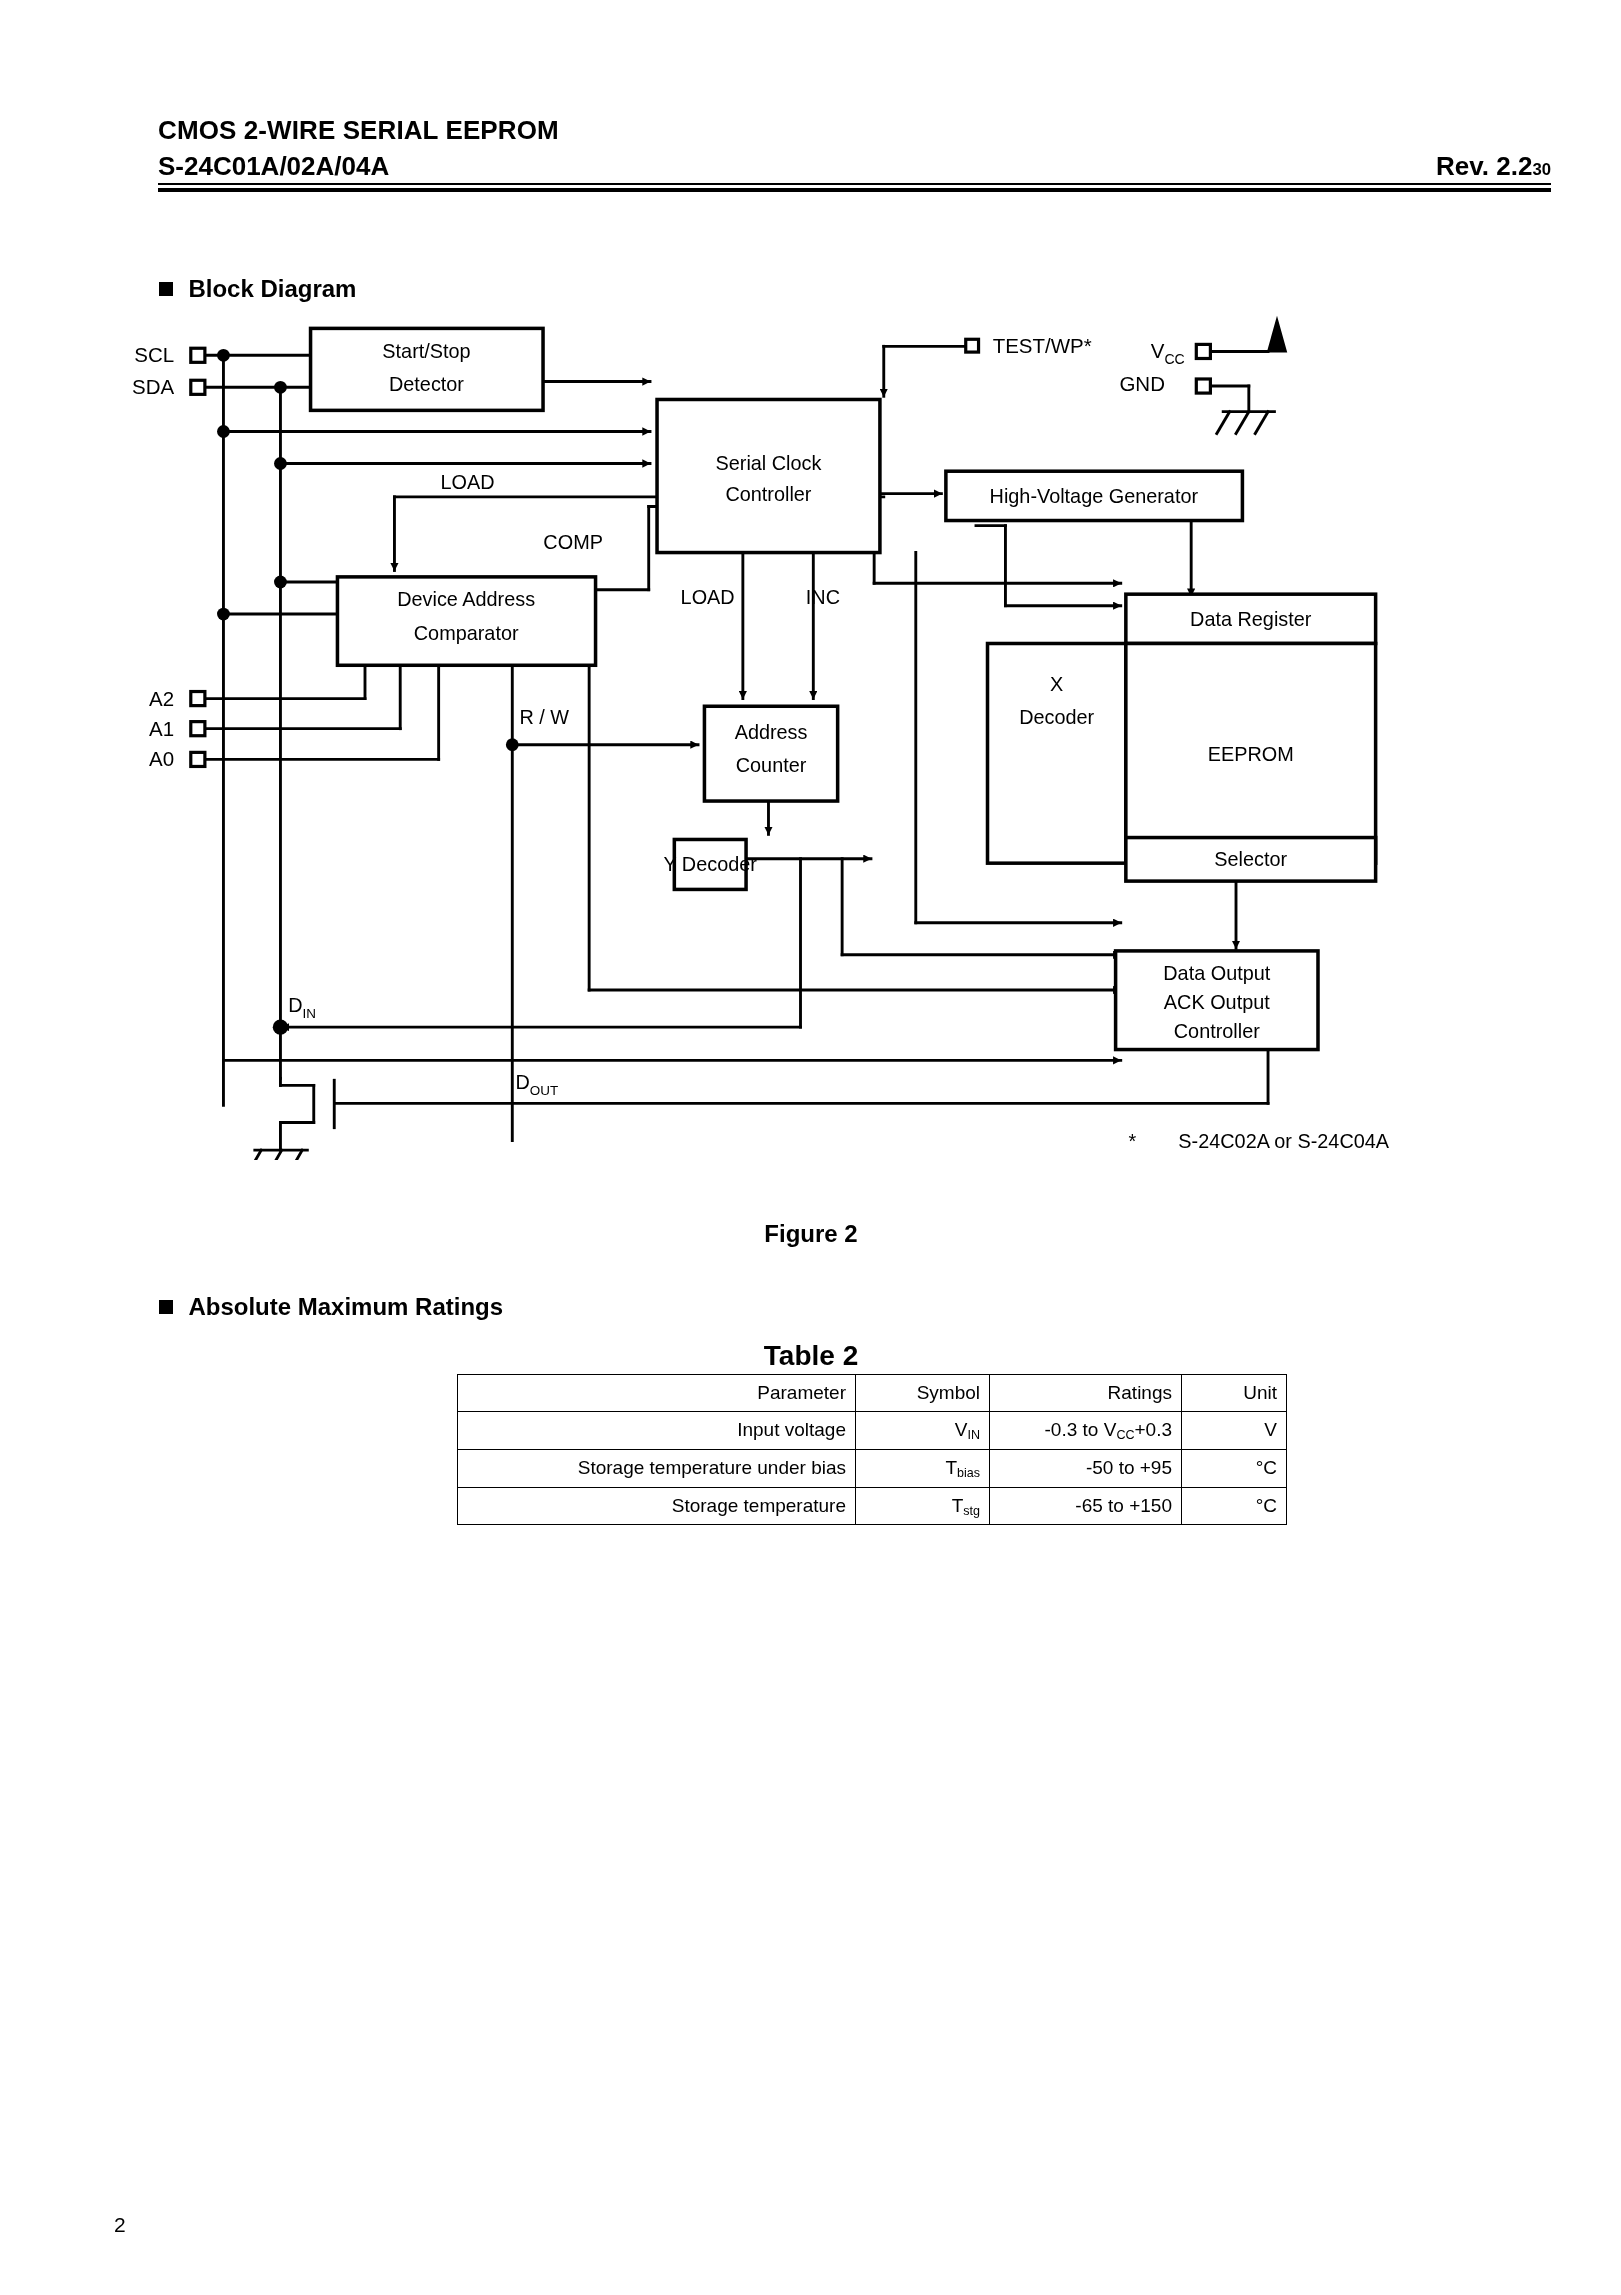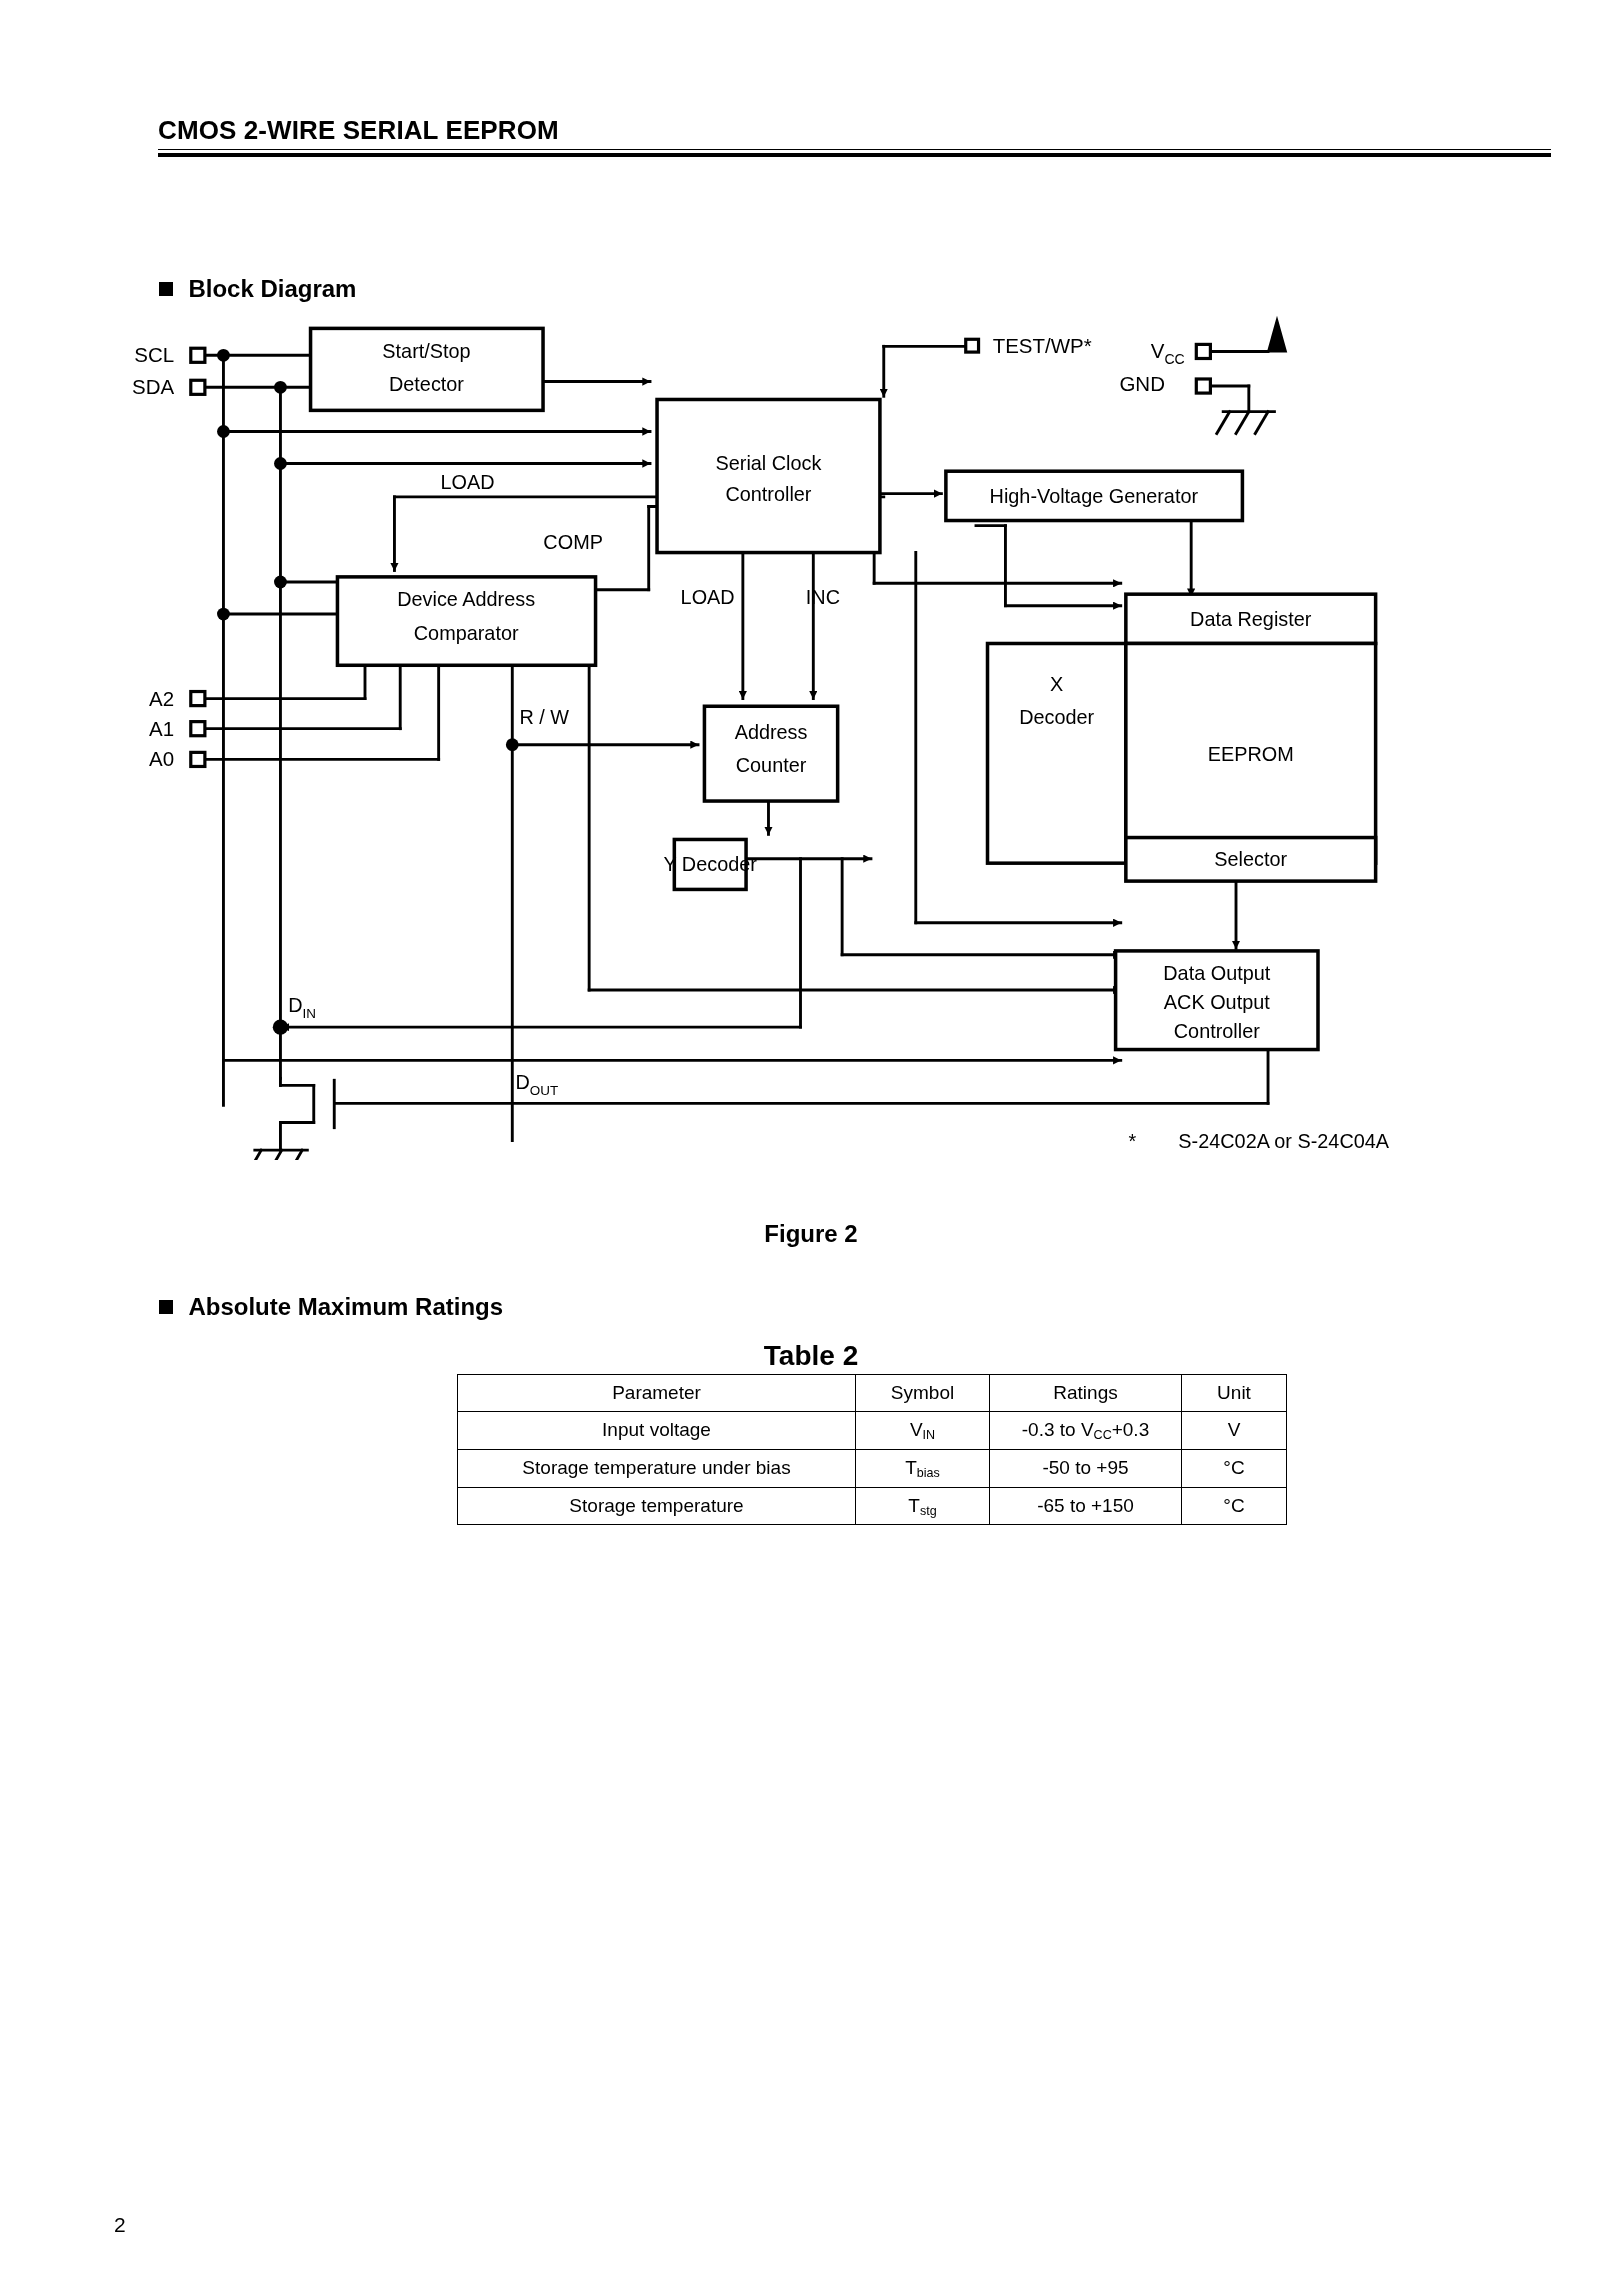--- a/index.html
+++ b/index.html
@@ -43,39 +43,45 @@
     position:absolute; font-size:28px; font-weight:bold;
   }
   table.amr {
     position:absolute;
     border-collapse:collapse;
     font-size:19px;
   }
   table.amr td, table.amr th {
     border:1.9px solid #000;
     padding:7px 9px;
-    text-align:center;
+    text-align:right;
     font-weight:normal;
     white-space:nowrap;
   }
   table.amr th { font-weight:normal; }
   sub { font-size:.66em; vertical-align:-0.22em; }
   .pgnum { position:absolute; left:114px; top:2213px; font-size:21px; }
   .company { position:absolute; left:0; top:2213px; width:1622px;
              text-align:center; font-size:22.4px; }
 
   svg text { font-family:"Liberation Sans", sans-serif; }
 </style>
 </head>
 <body>
 
 <div class="page">
 
   <div class="hdr">
     <div class="hdr-title">CMOS 2-WIRE SERIAL  EEPROM</div>
+    <div class="hdr-row2">
+      <div class="hdr-part">S-24C01A/02A/04A</div>
+      <div class="hdr-rev">
+        <span>Rev. 2.2</span><sub>30</sub>
+      </div>
+    </div>
     <div class="hdr-rule-thin"></div>
     <div class="hdr-rule-thick"></div>
   </div>
 
   <div class="section" style="left:119px; top:275px;">
     <span class="sq"></span>
     <span class="section-label">Block Diagram</span>
   </div>
 
   <svg width="1409" height="846" viewBox="0 0 2200 1320" style="position:absolute; left:96px; top:314px;">

